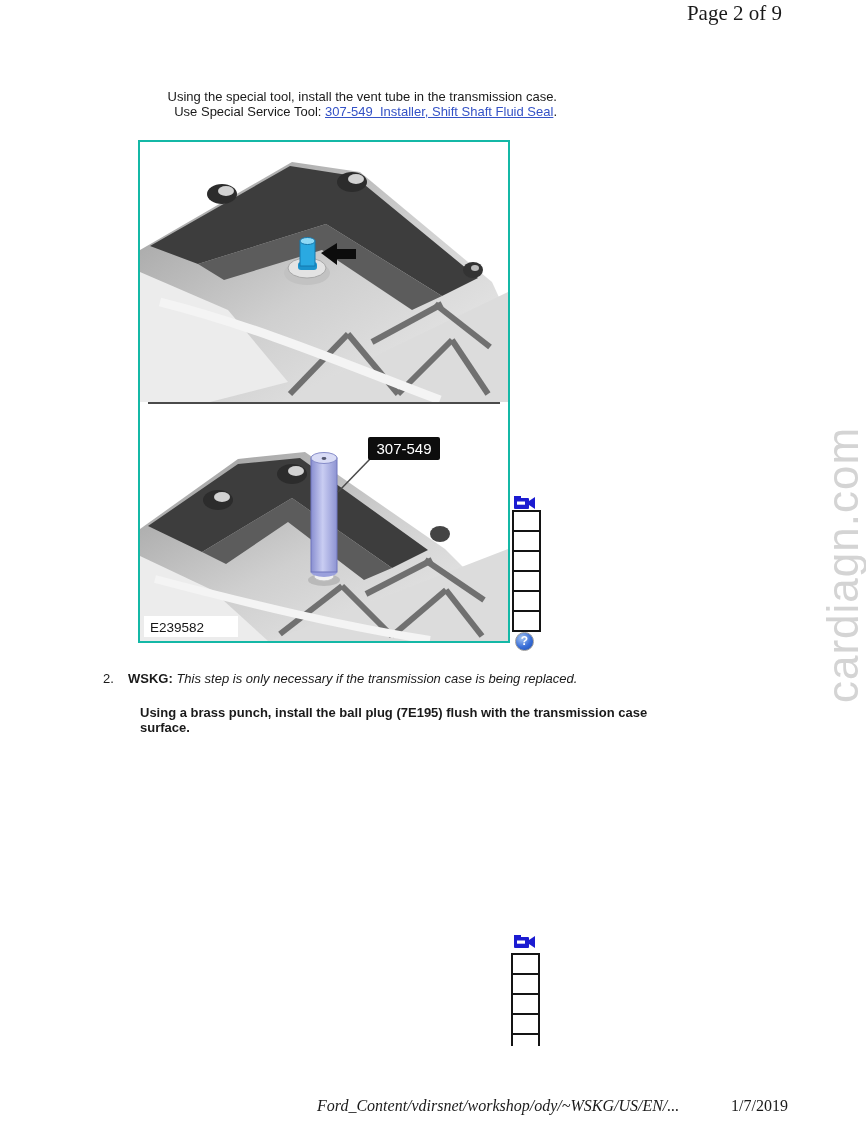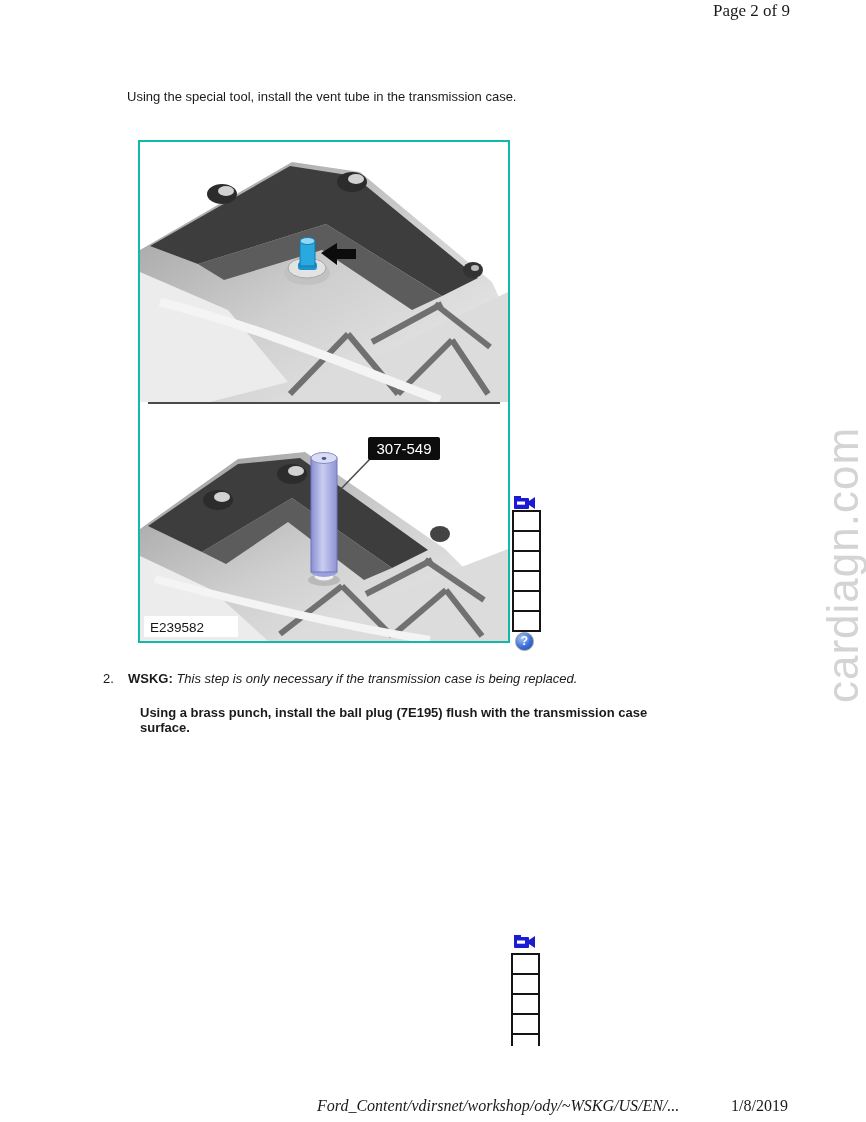--- a/index.html
+++ b/index.html
@@ -2,23 +2,23 @@
 <html><head>
 <meta charset="utf-8">
 <style>
   html,body{margin:0;padding:0;}
   body{
     width:866px;height:1122px;background:#ffffff;position:relative;
     font-family:"Liberation Sans",sans-serif;color:#1a1a1a;overflow:hidden;
   }
   .serif{font-family:"Liberation Serif",serif;}
 
-  .page-number{position:absolute;top:1px;right:76px;font-size:17px;}
-
-  .intro{position:absolute;left:127px;top:89px;font-size:13px;line-height:15px;width:430px;}
+  .page-number{position:absolute;top:1px;right:84px;font-size:21px;}
+
+  .intro{position:absolute;left:127px;top:89px;font-size:13px;line-height:15px;width:430px;text-align:right;}
   a.tool-link{color:#3452c6;text-decoration:underline;cursor:pointer;}
 
   .figure-box{
     position:absolute;left:138px;top:140px;width:372px;height:503px;
     border:2px solid #14b8a6;box-sizing:border-box;background:#fff;
   }
   .fig-divider{height:0;border-top:2px solid #4a4a4a;margin:0 8px;}
   .figure-box svg{display:block;}
   .figure-box svg text{font-family:"Liberation Sans",sans-serif;}
 
@@ -53,20 +53,21 @@
     transform:rotate(-90deg);transform-origin:0 0;letter-spacing:1px;white-space:nowrap;
   }
 </style>
 </head>
 <body>
 
 <div class="page-number serif">Page 2 of 9</div>
 
 <div class="intro">
   <div>Using the special tool, install the vent tube in the transmission case.</div>
+  <div><span>Use Special Service Tool: </span><a class="tool-link">307-549&nbsp; Installer, Shift Shaft Fluid Seal</a><span>.</span></div>
 </div>
 
 <div class="figure-box">
 
   <svg width="368" height="260" viewBox="0 0 368 260">
     <defs>
       <linearGradient id="gBody1" x1="0" y1="0" x2="1" y2="1">
         <stop offset="0" stop-color="#9a9a9a"></stop>
           <stop offset="0.5" stop-color="#cfcfcf"></stop>
           <stop offset="1" stop-color="#efefef"></stop>
@@ -199,15 +200,15 @@
 
 <div class="media-grid g2">
   <div class="cell"></div>
   <div class="cell"></div>
   <div class="cell"></div>
   <div class="cell"></div>
   <div class="cell partial"></div>
 </div>
 
 <div class="footer-path serif">Ford_Content/vdirsnet/workshop/ody/~WSKG/US/EN/...</div>
-<div class="footer-date serif">1/8/2019</div>
+<div class="footer-date serif">1/7/2019</div>
 
 <div class="watermark">cardiagn.com</div>
 
 </body></html>

